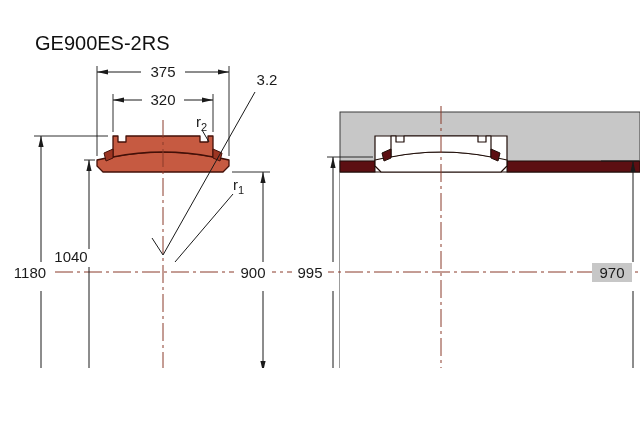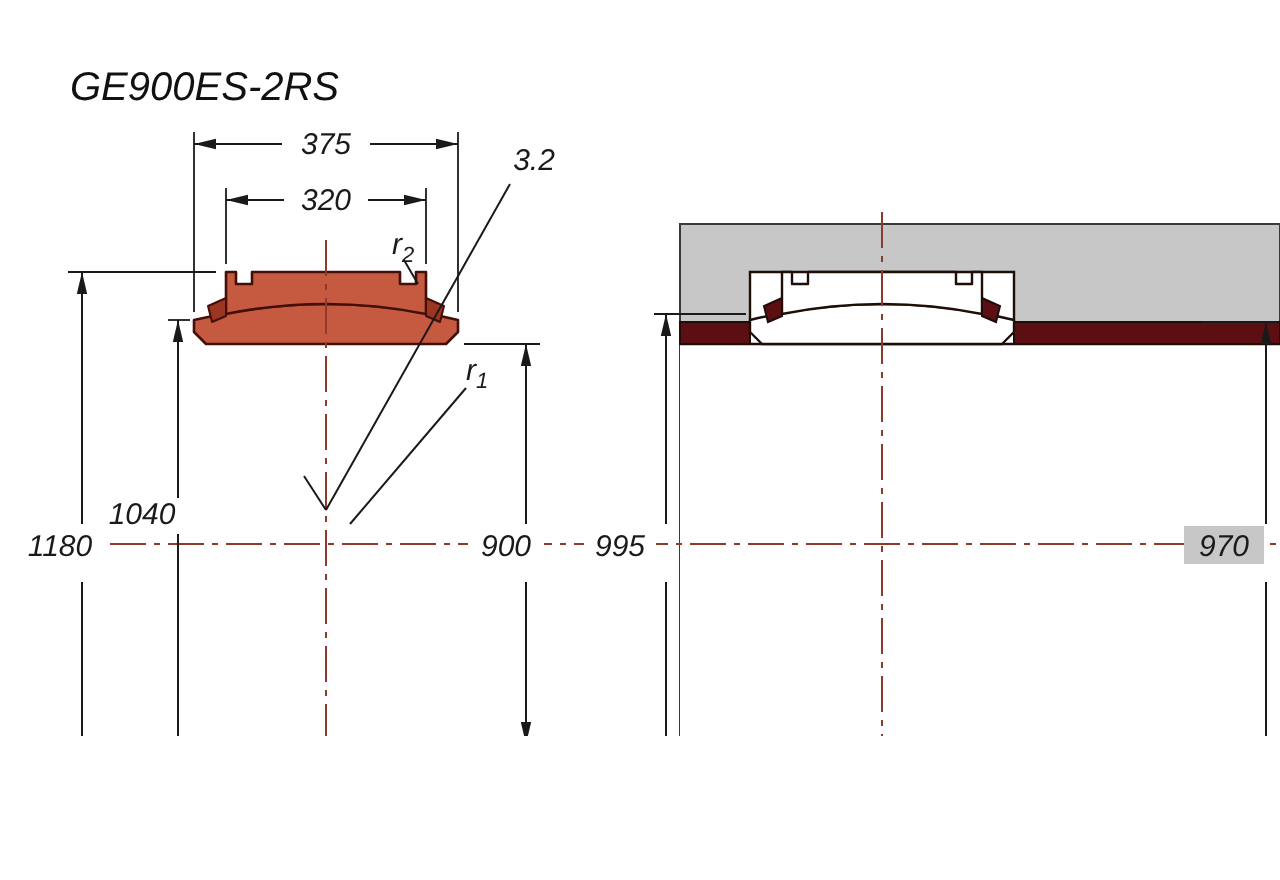--- a/index.html
+++ b/index.html
@@ -1,17 +1,17 @@
 <!DOCTYPE html>
 <html style="--bearing-fill: #c65a41; --bearing-outline: #431008; --seal-fill: #9c3522; --spacer-fill: #5c0f12; --housing-gray: #c7c7c7; --centerline: #8a3b2b; --line-color: #1a1a1a; --background: #ffffff;"><head>
 <meta charset="utf-8">
 <style>
   html,body{margin:0;padding:0;background:#fff;}
   .page{position:relative;width:640px;height:368px;background:var(--background,#fff);
-        font-family:"Liberation Sans", sans-serif;overflow:hidden;font-style:italic;}
+        font-family:"Liberation Sans", sans-serif;overflow:hidden;}
   svg text{font-family:"Liberation Sans", sans-serif;fill:var(--line-color,#1a1a1a);}
   .dim-text{font-size:15px;}
   .sub-text{font-size:11px;}
   .title-text{font-size:20px;fill:#111;}
   .dimline{stroke:var(--line-color,#1a1a1a);stroke-width:1;fill:none;}
   .extline{stroke:var(--line-color,#1a1a1a);stroke-width:0.9;fill:none;}
   .arrow{fill:var(--line-color,#1a1a1a);stroke:none;}
   .centerline{stroke:var(--centerline,#8a3b2b);stroke-width:1;fill:none;
               stroke-dasharray:18 4 3 4;}
   .bearing{fill:var(--bearing-fill,#c65a41);stroke:var(--bearing-outline,#431008);

